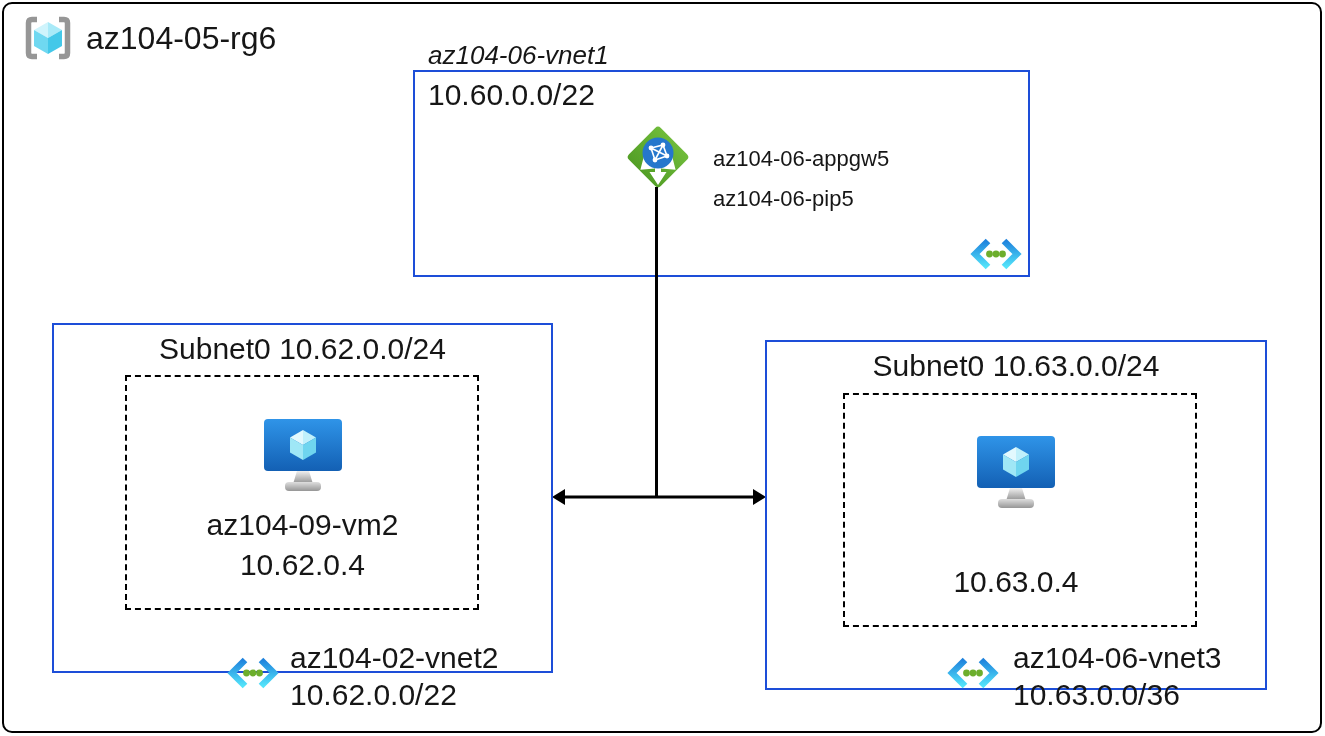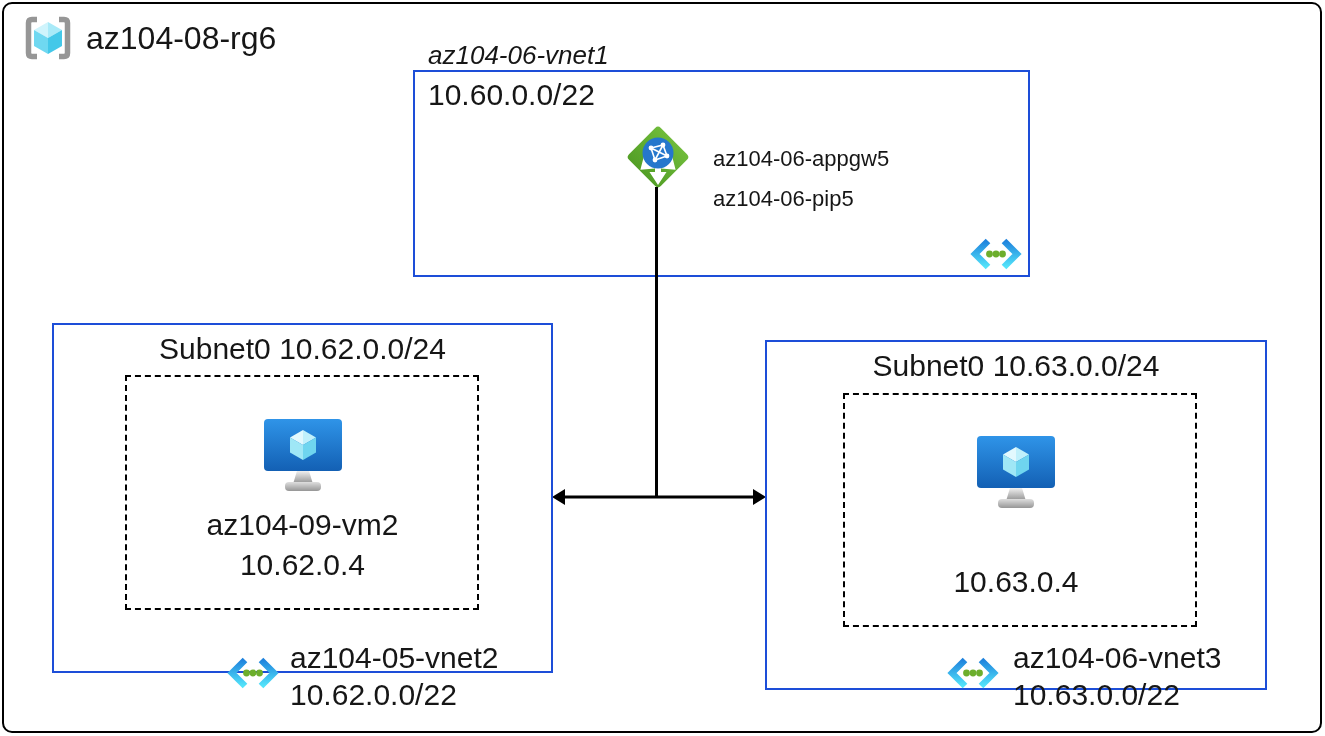--- a/index.html
+++ b/index.html
@@ -120,21 +120,21 @@
 
   <div class="rg-header">
     <svg width="52" height="46" viewBox="0 0 52 46">
       <path d="M15 4.5 H10 Q6.5 4.5 6.5 8 V38 Q6.5 41.5 10 41.5 H15" fill="none" stroke="#969696" stroke-width="5.5"></path>
       <path d="M37 4.5 H42 Q45.5 4.5 45.5 8 V38 Q45.5 41.5 42 41.5 H37" fill="none" stroke="#969696" stroke-width="5.5"></path>
       <polygon points="26,7 12,15 26,23" fill="#cff4fc"></polygon>
       <polygon points="26,7 40,15 26,23" fill="#a9eaf8"></polygon>
       <polygon points="12,15 26,23 26,39 12,31" fill="#6fd8f1"></polygon>
       <polygon points="40,15 26,23 26,39 40,31" fill="#44c8e9"></polygon>
     </svg>
-    <span class="rg-label">az104-08-rg6</span>
+    <span class="rg-label">az104-05-rg6</span>
   </div>
 
   <div class="vnet1-title">az104-06-vnet1</div>
   <div class="box vnet1-box">
     <div class="vnet1-cidr">10.60.0.0/22</div>
     <svg class="vnet-corner-icon" width="52" height="34" viewBox="0 0 52 34">
       <polyline points="18,4 5,17 18,30" fill="none" stroke="url(#vnetGrad)" stroke-width="6.5"></polyline>
       <polyline points="34,4 47,17 34,30" fill="none" stroke="url(#vnetGrad)" stroke-width="6.5"></polyline>
       <circle cx="19.5" cy="17" r="3.4" fill="#6cae2c"></circle>
       <circle cx="26" cy="17" r="3.4" fill="#6cae2c"></circle>
@@ -190,21 +190,21 @@
     <div class="vm-ip">10.62.0.4</div>
   </div>
   <svg class="vnet-bottom-icon left" width="52" height="34" viewBox="0 0 52 34">
     <polyline points="18,4 5,17 18,30" fill="none" stroke="url(#vnetGrad)" stroke-width="6.5"></polyline>
     <polyline points="34,4 47,17 34,30" fill="none" stroke="url(#vnetGrad)" stroke-width="6.5"></polyline>
     <circle cx="19.5" cy="17" r="3.4" fill="#6cae2c"></circle>
     <circle cx="26" cy="17" r="3.4" fill="#6cae2c"></circle>
     <circle cx="32.5" cy="17" r="3.4" fill="#6cae2c"></circle>
   </svg>
   <div class="vnet-bottom-labels left">
-    <div>az104-05-vnet2</div>
+    <div>az104-02-vnet2</div>
     <div>10.62.0.0/22</div>
   </div>
 
   <div class="box subnet-box-right">
     <div class="subnet-title">Subnet0 10.63.0.0/24</div>
     <div class="dashed-box"></div>
     <svg class="vm-icon" width="78" height="76" viewBox="0 0 78 76">
       <rect x="0" y="0" width="78" height="52" rx="4" fill="url(#screenGrad)"></rect>
       <polygon points="39,11 26,18.5 39,26" fill="#e2f9fe"></polygon>
       <polygon points="39,11 52,18.5 39,26" fill="#c0f0fb"></polygon>
@@ -217,16 +217,16 @@
   </div>
   <svg class="vnet-bottom-icon right" width="52" height="34" viewBox="0 0 52 34">
     <polyline points="18,4 5,17 18,30" fill="none" stroke="url(#vnetGrad)" stroke-width="6.5"></polyline>
     <polyline points="34,4 47,17 34,30" fill="none" stroke="url(#vnetGrad)" stroke-width="6.5"></polyline>
     <circle cx="19.5" cy="17" r="3.4" fill="#6cae2c"></circle>
     <circle cx="26" cy="17" r="3.4" fill="#6cae2c"></circle>
     <circle cx="32.5" cy="17" r="3.4" fill="#6cae2c"></circle>
   </svg>
   <div class="vnet-bottom-labels right">
     <div>az104-06-vnet3</div>
-    <div>10.63.0.0/22</div>
+    <div>10.63.0.0/36</div>
   </div>
 
 </div>
 
 </body></html>

